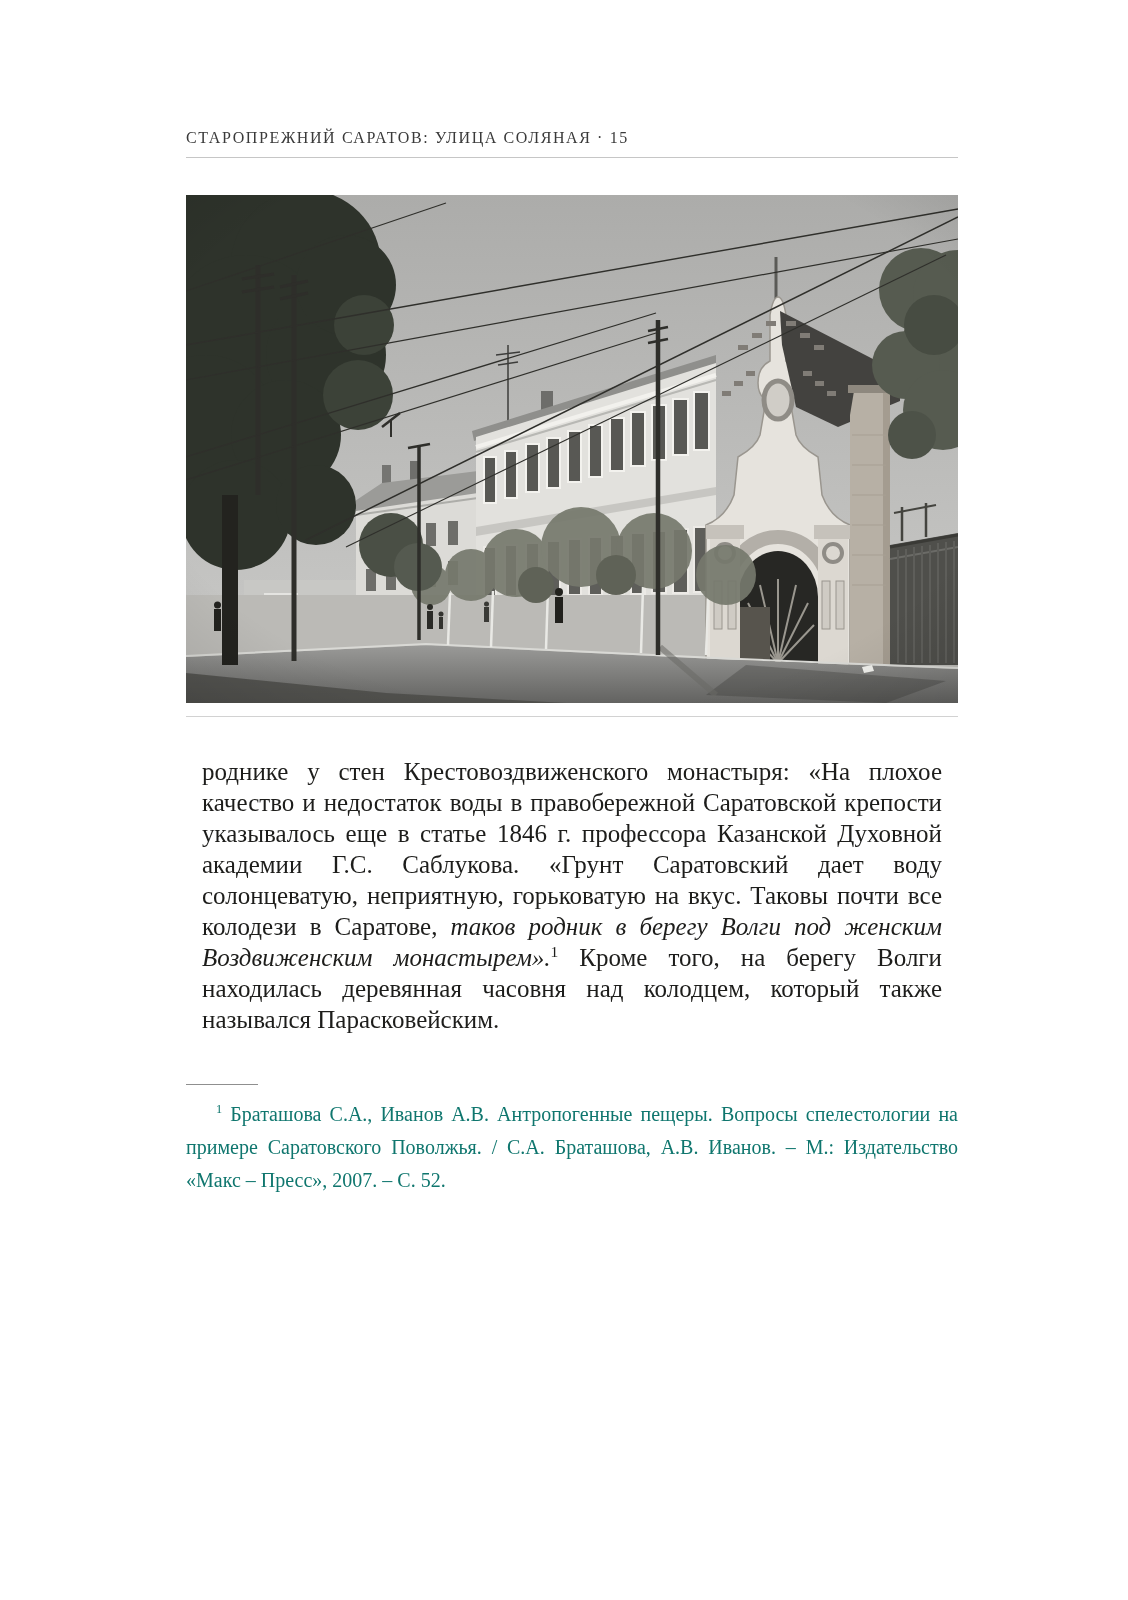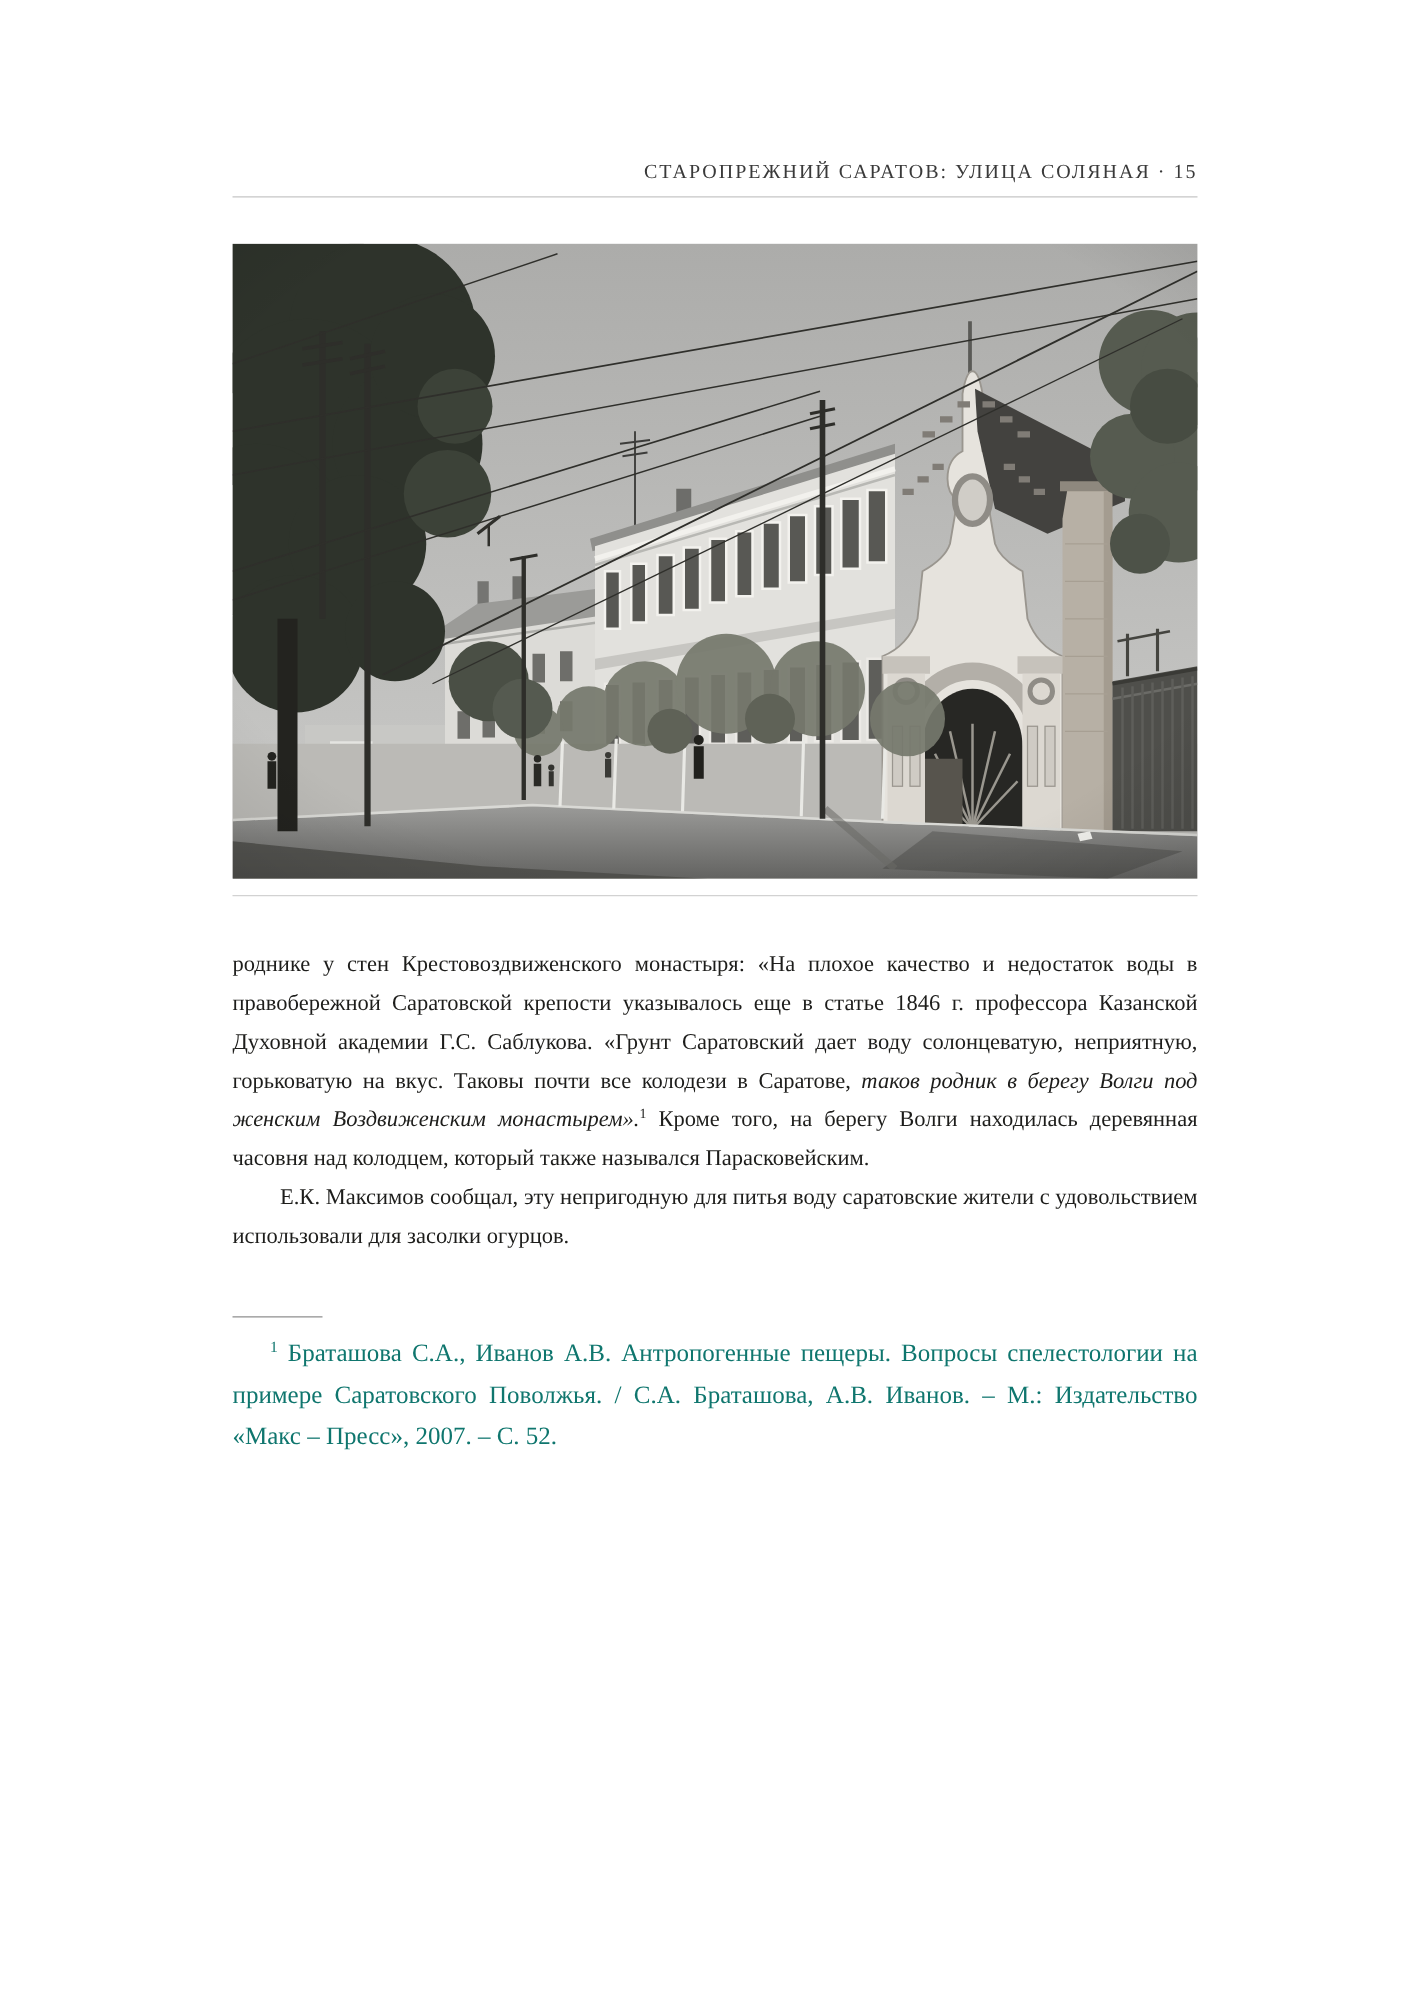--- a/index.html
+++ b/index.html
@@ -5,40 +5,40 @@
   html,body { margin:0; padding:0; background:#ffffff; }
   body {
     width:1128px; height:1600px; position:relative; overflow:hidden;
     font-family:"Liberation Serif", serif; color:#1d1d1b;
   }
   .page {
     box-sizing:border-box; width:1128px; height:1600px;
     padding:128px 170px 0 186px;
   }
   .running-head {
-    text-align:right; font-size:16px; line-height:20px;
+    text-align:left; font-size:16px; line-height:20px;
     letter-spacing:1.6px; color:#3a3a3a; margin:0 0 9px 0;
     font-family:"Liberation Serif", serif;
   }
   .rule { border-top:1px solid #c6c6c6; height:0; }
   .head-rule { margin-bottom:37px; }
   figure { margin:0; padding:0; }
   .photo {
     width:100%; height:508px; background:#c4c4c2; overflow:hidden;
     line-height:0;
   }
   .photo svg { display:block; }
   .caption-rule { margin-top:13px; border-top-color:#d2d2d2; }
   .caption {
     font-family:"Liberation Sans", sans-serif; font-size:17px;
     line-height:22px; color:#3c3c3c; margin:11px 0 0 0; letter-spacing:-0.1px;
   }
   .body-text { margin-top:39px; }
   .body-text p {
-    margin:0; font-size:18px; line-height:31px; text-align:justify;
+    margin:16px; font-size:25px; line-height:31px; text-align:justify;
     color:#1d1d1b; hyphens:auto; -webkit-hyphens:auto;
   }
   .body-text p.indent { text-indent:38px; }
   em { font-style:italic; }
   sup.fnref { font-size:0.62em; line-height:0; vertical-align:super; }
   .footnote-sep { width:72px; border-top:1px solid #8f8f8f; margin-top:49px; }
   .footnote {
     margin:13px 0 0 0; font-size:20px; line-height:33px; text-align:justify;
     color:#0f766e; text-indent:30px; hyphens:auto; -webkit-hyphens:auto;
   }
@@ -323,19 +323,18 @@
         </g>
 
         <rect width="772" height="508" fill="url(#vig)"></rect>
       </svg>
     </div>
     <div class="rule caption-rule"></div>
   </figure>
 
   <div class="body-text">
     <p><span>роднике у стен Крестовоздвиженского монастыря: «На плохое качество и недостаток воды в правобережной Саратовской крепости указывалось еще в статье 1846 г. профессора Казанской Духовной академии Г.С. Саблукова. «Грунт Саратовский дает воду солонцеватую, неприятную, горьковатую на вкус. Таковы почти все колодези в Саратове, </span><em>таков родник в берегу Волги под женским Воздвиженским монастырем».</em><sup class="fnref">1</sup><span> Кроме того, на берегу Волги находилась деревянная часовня над колодцем, который также назывался Парасковейским.</span></p>
-    <p class="indent">Е.К. Максимов сообщал, эту непригодную для питья воду саратовские жители с удовольствием использовали для засолки огурцов.</p>
   </div>
 
   <div class="footnote-sep"></div>
   <p class="footnote"><sup class="fnref">1</sup><span> Браташова С.А., Иванов А.В. Антропогенные пещеры. Вопросы спелестологии на примере Саратовского Поволжья. / С.А. Браташова, А.В. Иванов. – М.: Издательство «Макс – Пресс», 2007. – С. 52.</span></p>
 
 </div>
 
 </body></html>

